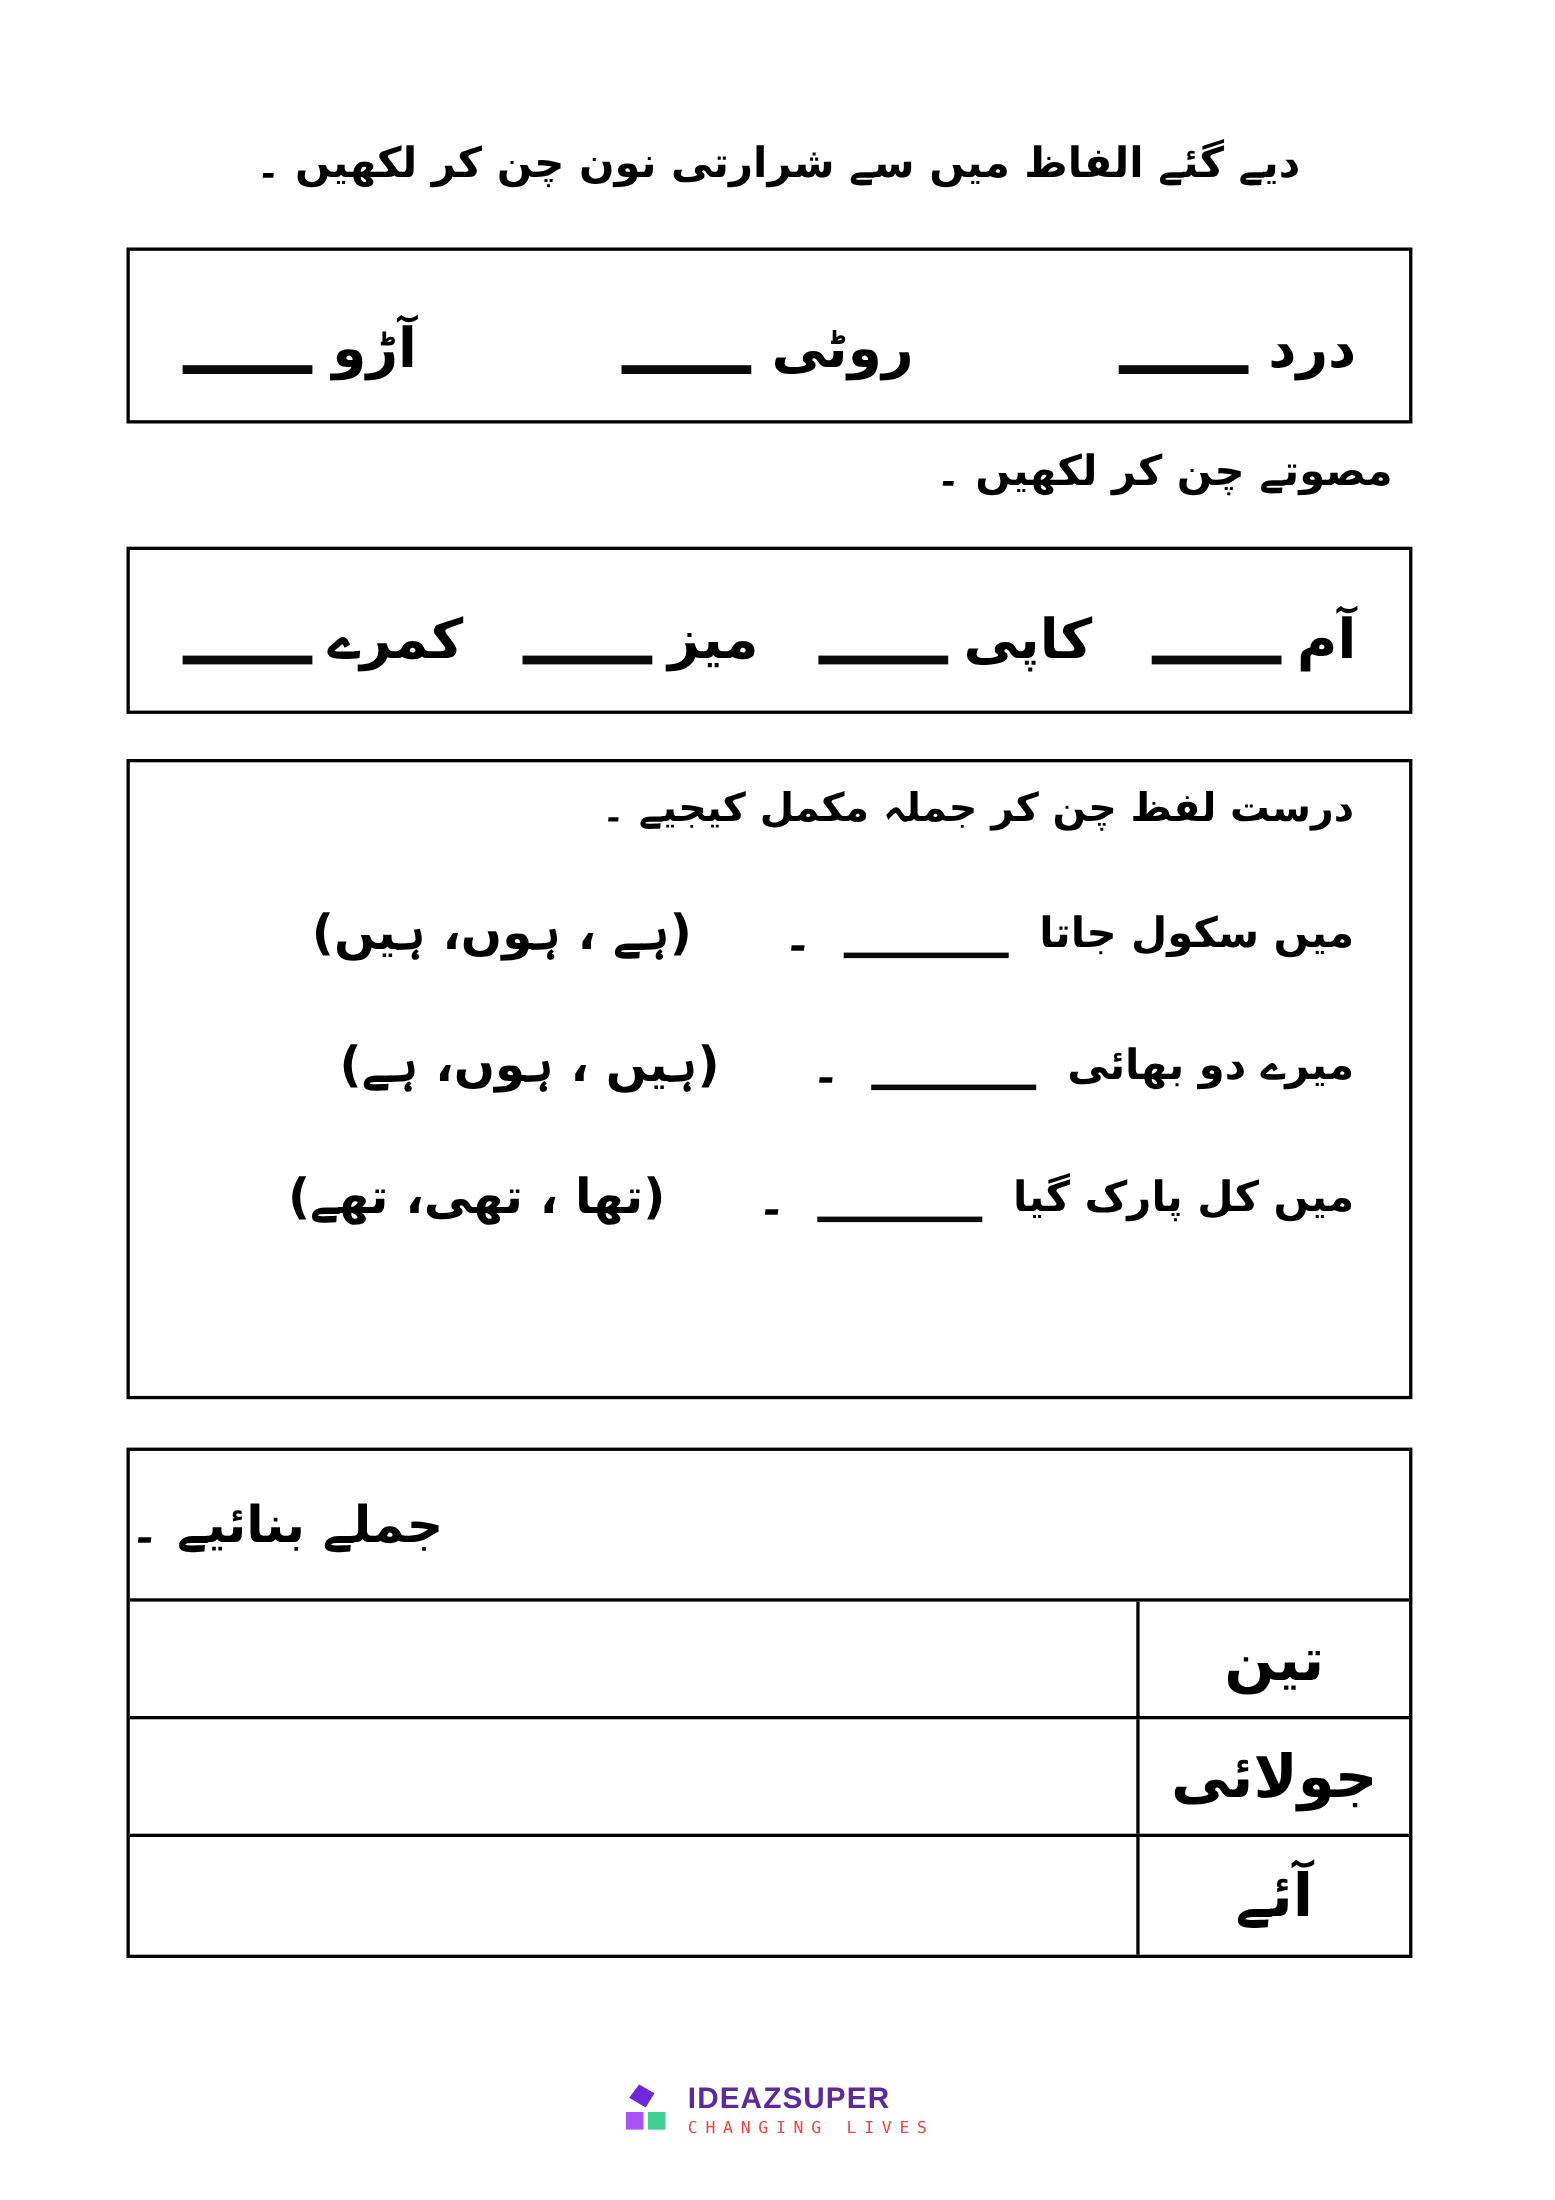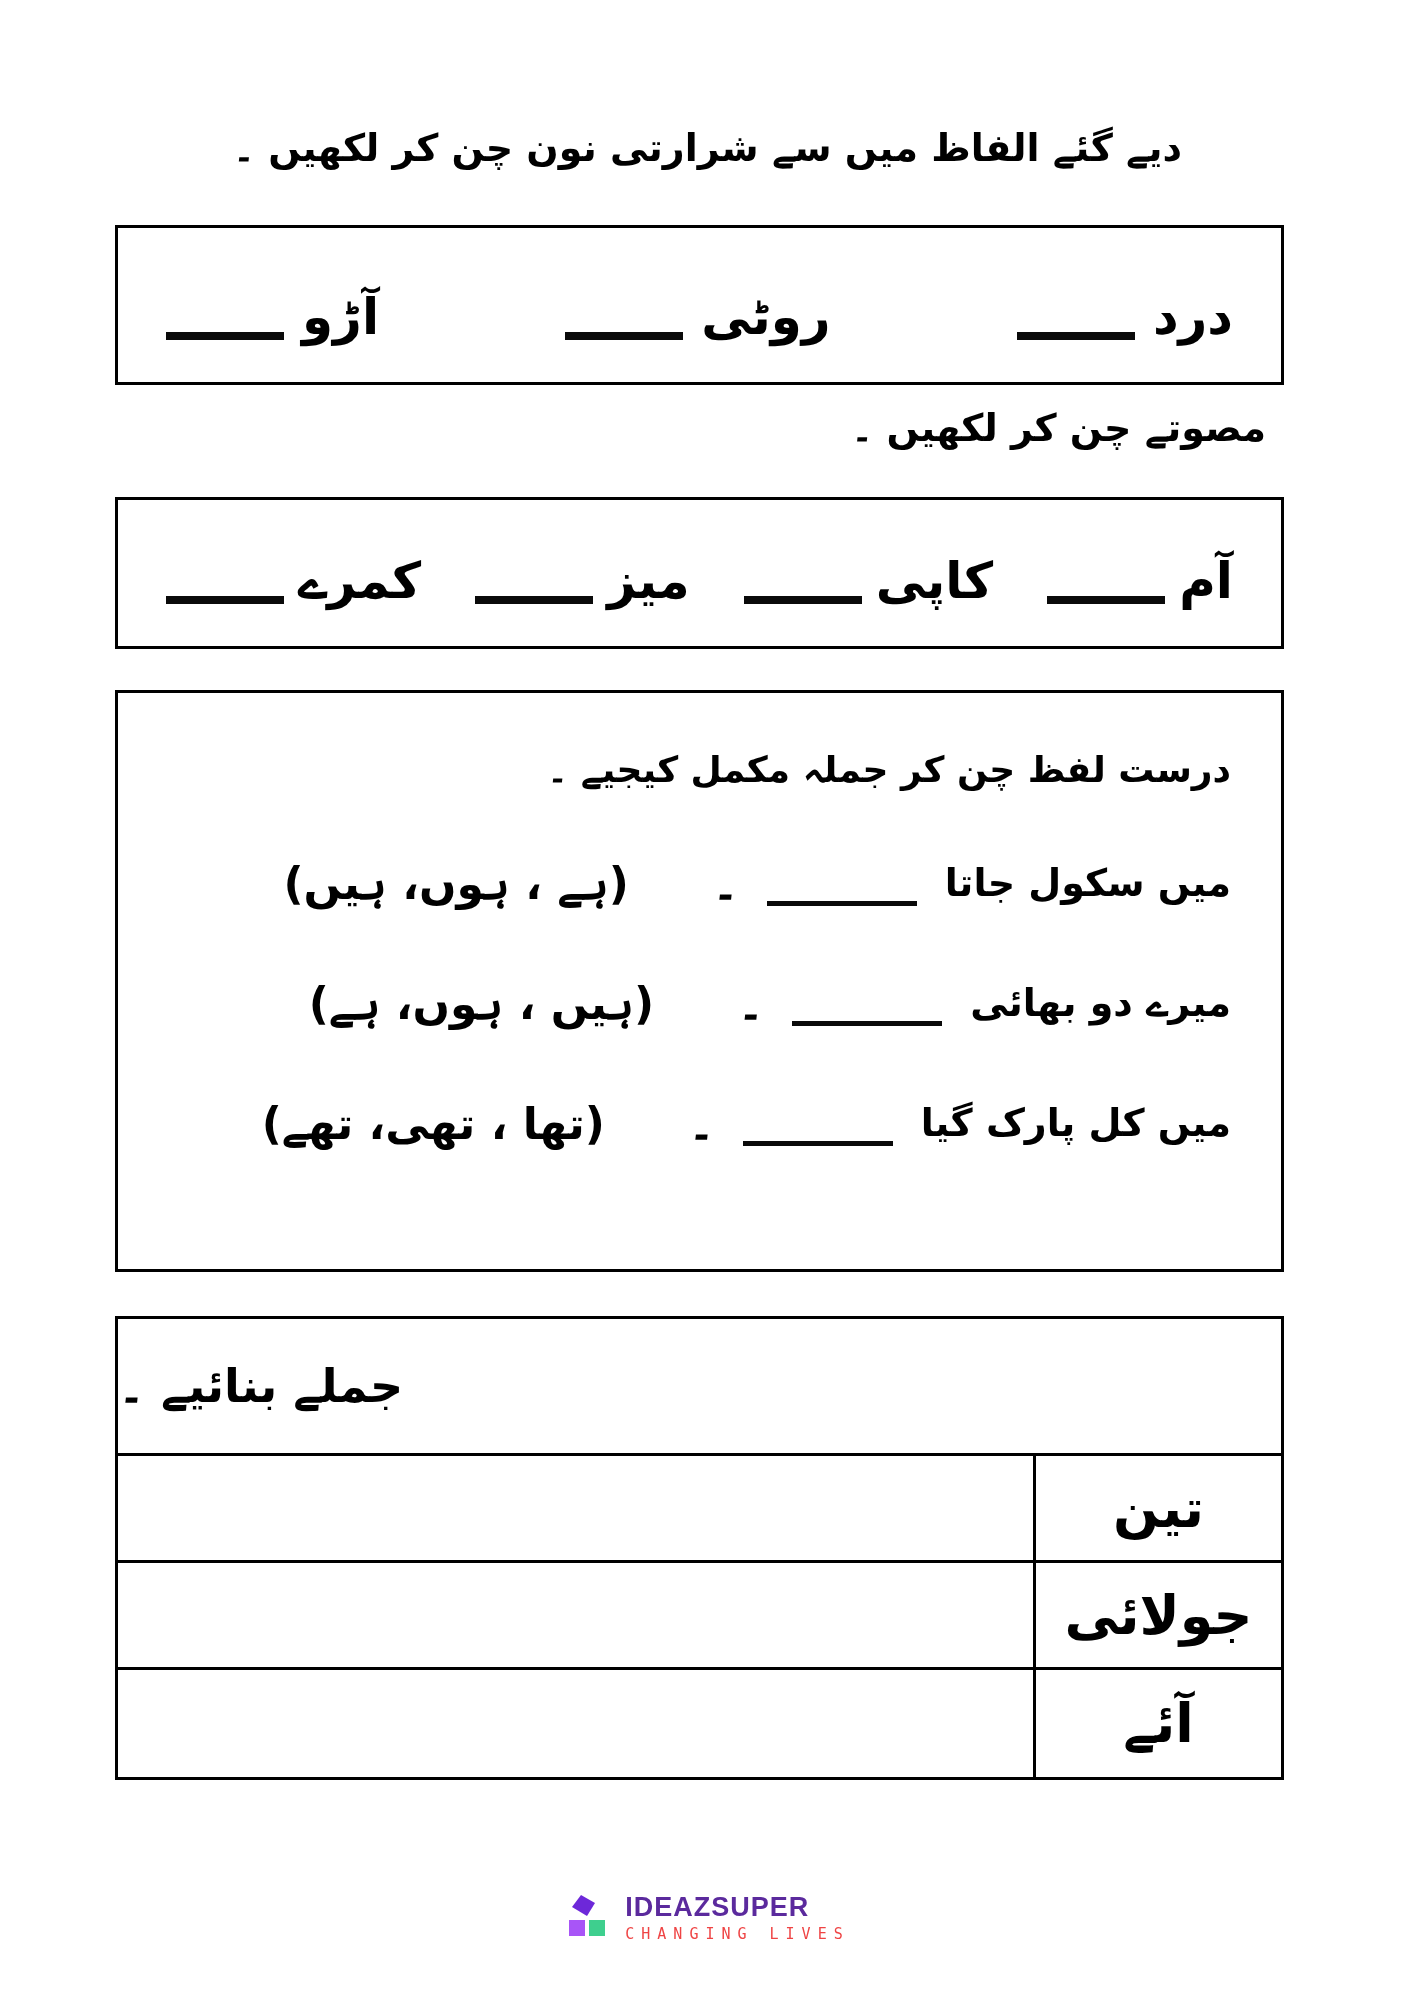--- a/index.html
+++ b/index.html
@@ -26,21 +26,21 @@
   #box2 .pair { gap:14px;text-align:right; }
   .word { font-size:50px; font-weight:bold; line-height:1.15; }
   .blank { width:118px; height:0; border-bottom:8px solid #0a0a0a; margin-bottom:6px; }
 
   
   #box3 {
     position:absolute; top:690px; left:115px; width:1169px; height:582px;
     box-sizing:border-box; border:3px solid #000; direction:rtl;
     padding:20px 50px 0 50px;
   }
-  .box3-instr { font-size:36px; font-weight:bold; text-align:right;margin-top:36px; }
+  .box3-instr { font-size:36px; font-weight:bold; text-align:right; }
   .sline { display:flex; direction:rtl; align-items:center; gap:28px; margin-top:66px; }
   .sline:first-of-type { margin-top:72px; }
   .sentence { font-size:38px; font-weight:bold; white-space:nowrap; }
   .sblank { width:150px; height:0; border-bottom:5px solid #0a0a0a; transform:translateY(20px); }
   .period { font-size:46px; font-weight:bold; }
   .options { font-size:44px; font-weight:bold; margin-inline-start:55px; white-space:nowrap; }
 
   
   #table4 {
     position:absolute; top:1316px; left:115px; width:1169px;

